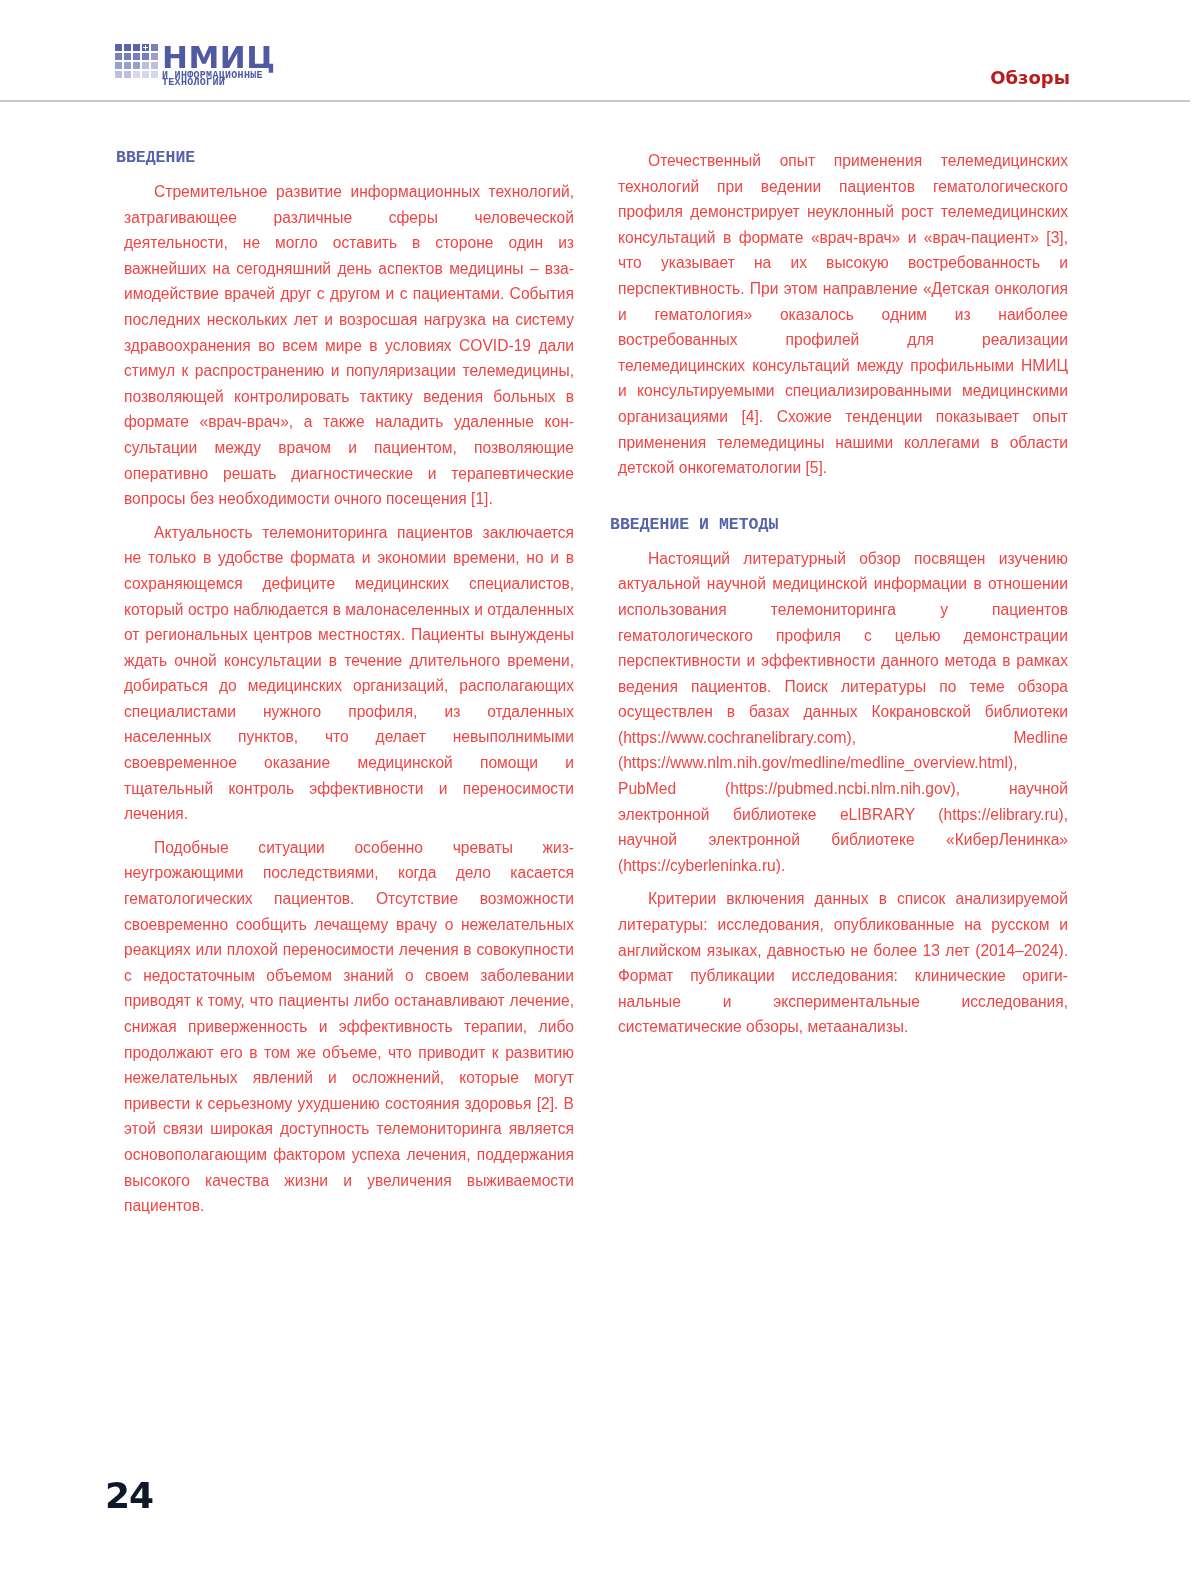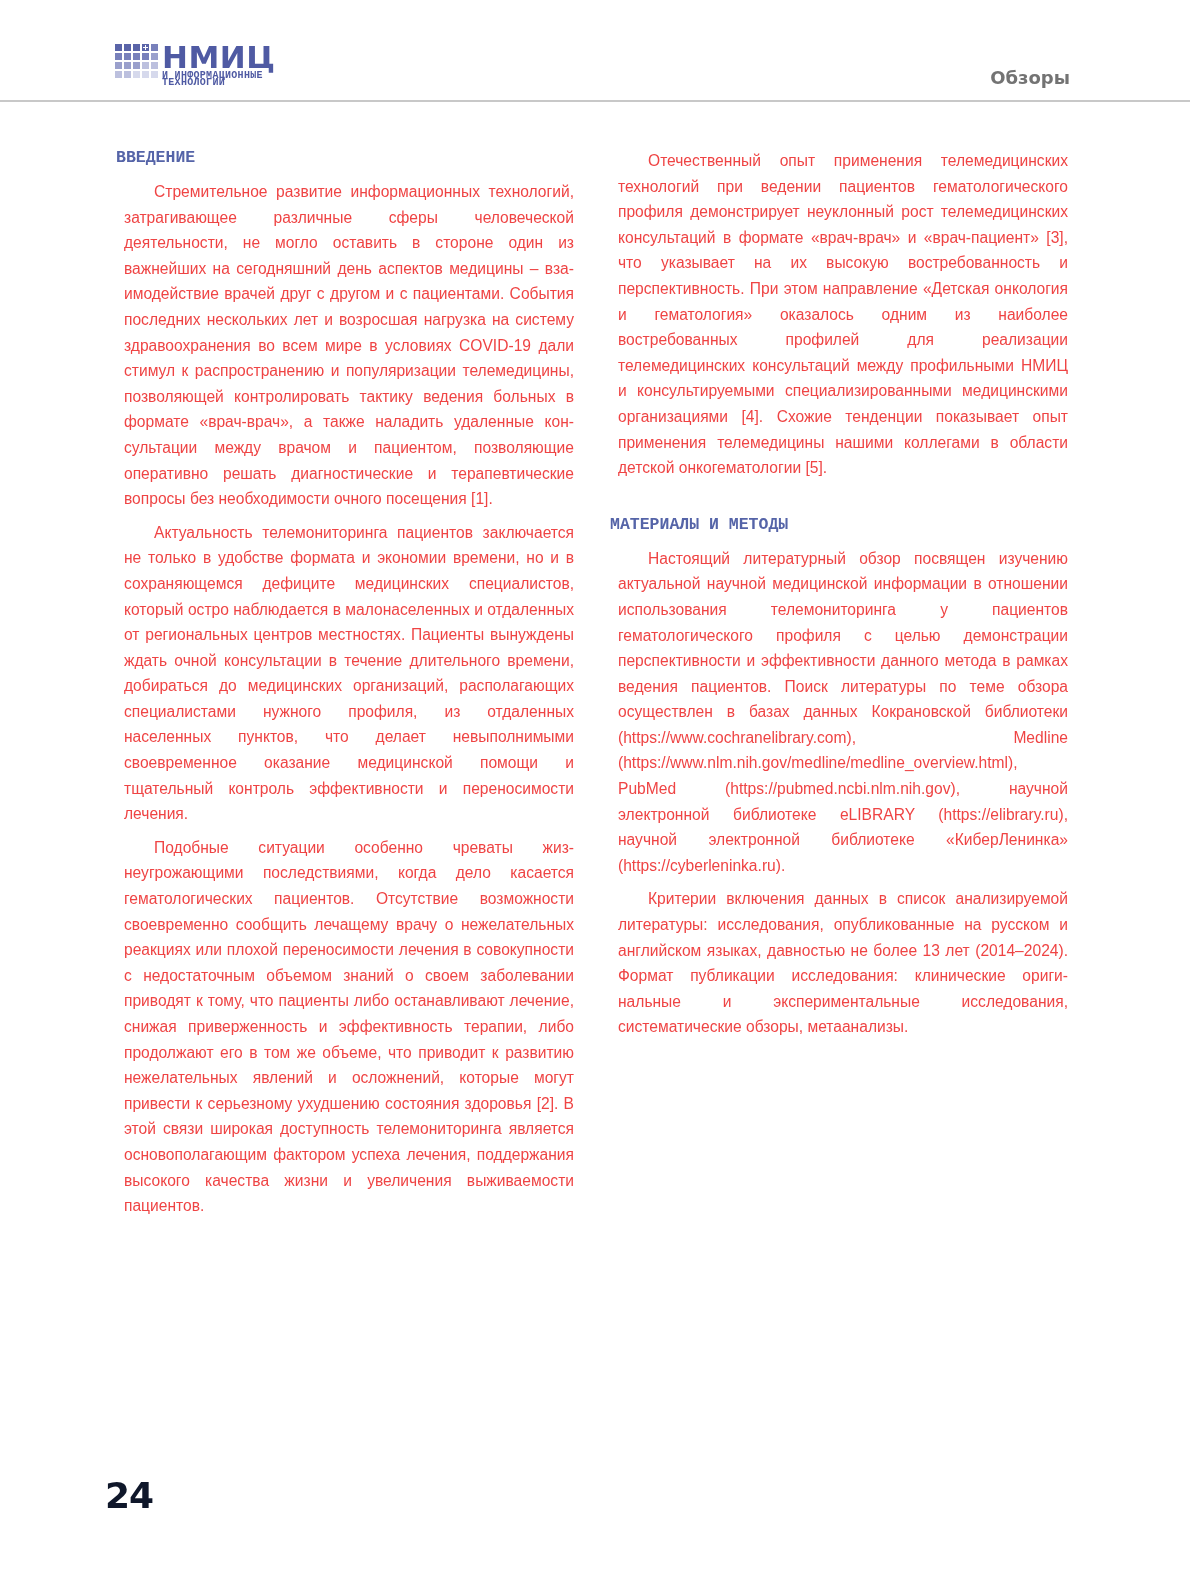--- a/index.html
+++ b/index.html
@@ -82,21 +82,21 @@
       letter-spacing: 0.3px;
       text-transform: uppercase;
     }
     .section-label {
       position: absolute;
       right: 130px;
       top: 67px;
       font-family: "DejaVu Sans", sans-serif;
       font-weight: bold;
       font-size: 18px;
-      color: #737373;
+      color: #b91c1c;
     }
     .header-rule {
       position: absolute;
       left: 0;
       top: 100px;
       width: 1190px;
       height: 2px;
       background: #c8c8c8;
     }
     
@@ -180,18 +180,18 @@
 <div class="column col-left">
   <h2 class="heading">ВВЕДЕНИЕ</h2>
   <p class="para">Стремительное развитие информацион­ных технологий, затрагивающее различные сферы человеческой деятельности, не могло оставить в стороне один из важнейших на сегодняшний день аспектов медицины – вза­имодействие врачей друг с другом и с паци­ентами. События последних нескольких лет и возросшая нагрузка на систему здравоох­ранения во всем мире в условиях COVID-19 дали стимул к распространению и популяри­зации телемедицины, позволяющей контро­лировать тактику ведения больных в формате «врач-врач», а также наладить удаленные кон­сультации между врачом и пациентом, позво­ляющие оперативно решать диагностические и терапевтические вопросы без необходимос­ти очного посещения [1].</p>
   <p class="para">Актуальность телемониторинга пациентов заключается не только в удобстве формата и экономии времени, но и в сохраняющемся де­фиците медицинских специалистов, который остро наблюдается в малонаселенных и отда­ленных от региональных центров местностях. Пациенты вынуждены ждать очной консуль­тации в течение длительного времени, доби­раться до медицинских организаций, распола­гающих специалистами нужного профиля, из отдаленных населенных пунктов, что делает невыполнимыми своевременное оказание ме­дицинской помощи и тщательный контроль эффективности и переносимости лечения.</p>
   <p class="para">Подобные ситуации особенно чреваты жиз­неугрожающими последствиями, когда дело ка­сается гематологических пациентов. Отсутствие возможности своевременно сообщить лечаще­му врачу о нежелательных реакциях или плохой переносимости лечения в совокупности с недо­статочным объемом знаний о своем заболева­нии приводят к тому, что пациенты либо оста­навливают лечение, снижая приверженность и эффективность терапии, либо продолжают его в том же объеме, что приводит к развитию нежe­лательных явлений и осложнений, которые мо­гут привести к серьезному ухудшению состояния здоровья [2]. В этой связи широкая доступность телемониторинга является основополагающим фактором успеха лечения, поддержания высоко­го качества жизни и увеличения выживаемости пациентов.</p>
 </div>
 
 <div class="column col-right">
   <p class="para first-para">Отечественный опыт применения телеме­дицинских технологий при ведении пациентов гематологического профиля демонстрирует не­уклонный рост телемедицинских консультаций в формате «врач-врач» и «врач-пациент» [3], что указывает на их высокую востребованность и перспективность. При этом направление «Де­тская онкология и гематология» оказалось од­ним из наиболее востребованных профилей для реализации телемедицинских консультаций между профильными НМИЦ и консультируемы­ми специализированными медицинскими орга­низациями [4]. Схожие тенденции показывает опыт применения телемедицины нашими кол­легами в области детской онкогематологии [5].</p>
   <div class="gap"></div>
-  <h2 class="heading">МАТЕРИАЛЫ И МЕТОДЫ</h2>
+  <h2 class="heading">ВВЕДЕНИЕ И МЕТОДЫ</h2>
   <p class="para">Настоящий литературный обзор посвящен изучению актуальной научной медицинской информации в отношении использования те­лемониторинга у пациентов гематологического профиля с целью демонстрации перспективнос­ти и эффективности данного метода в рамках ведения пациентов. Поиск литературы по теме обзора осуществлен в базах данных Кокранов­ской библиотеки (https://www.cochranelibrary.​com), Medline (https://www.nlm.nih.gov/medline/​medline_overview.html), PubMed (https://pubmed.​ncbi.nlm.nih.gov), научной электронной биб­лиотеке eLIBRARY (https://elibrary.ru), научной электронной библиотеке «КиберЛенинка» (https://cyberleninka.ru).</p>
   <p class="para">Критерии включения данных в список ана­лизируемой литературы: исследования, опуб­ликованные на русском и английском языках, давностью не более 13 лет (2014–2024). Формат публикации исследования: клинические ориги­нальные и экспериментальные исследования, систематические обзоры, метаанализы.</p>
 </div>
 
 <div class="page-number">24</div>
 
 </body></html>

